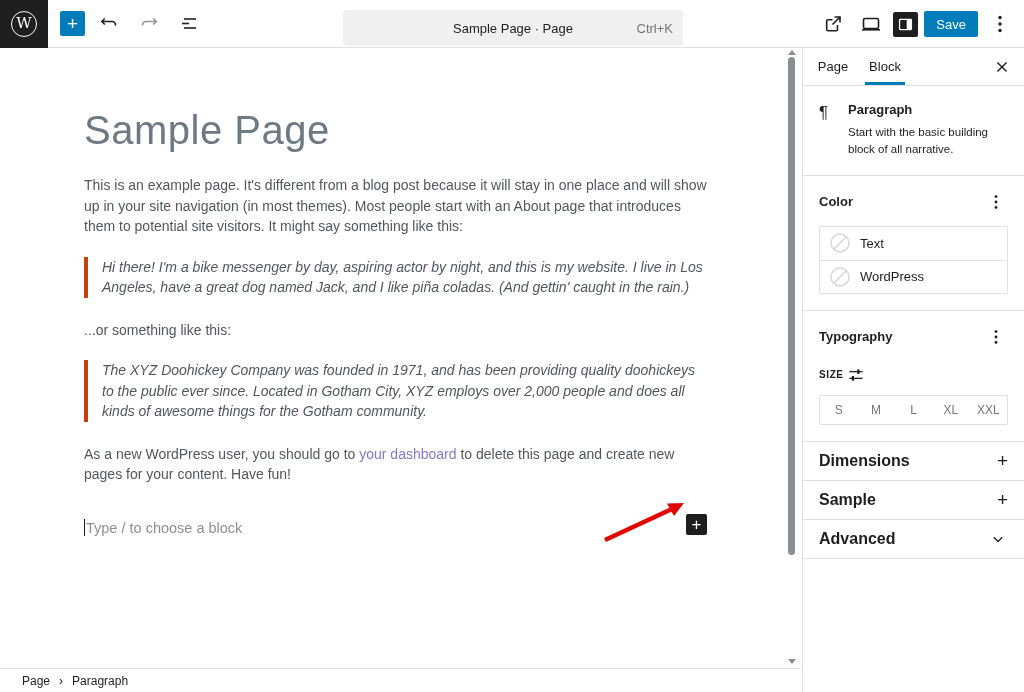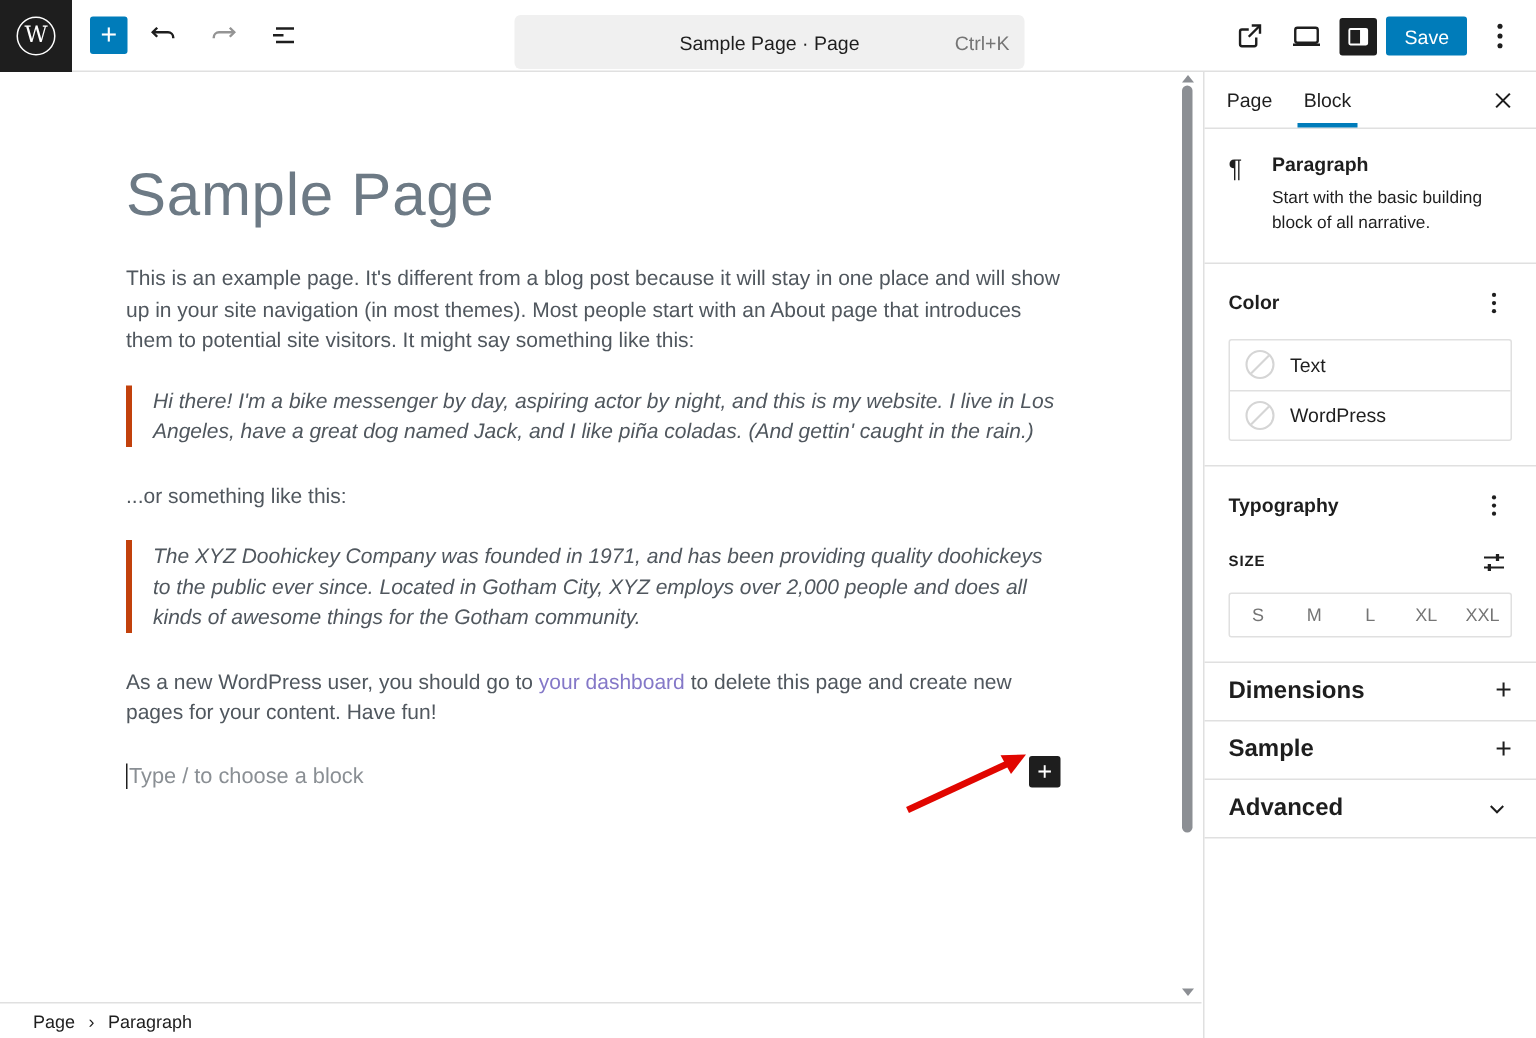--- a/index.html
+++ b/index.html
@@ -21,21 +21,21 @@
   .save-btn { height:26px; background:#007cba; color:#fff; border:none; border-radius:2px; font-size:13px; padding:0 12px; cursor:pointer; }
 
   
   .content-area { position:absolute; top:48px; left:0; width:801px; height:620px; background:#fff; overflow:hidden; }
   .canvas { padding:60px 0 0 84px; width:710px; }
   .post-title { font-size:40px; font-weight:300; color:#6d7a85; letter-spacing:0.5px; margin-bottom:22px; }
   .canvas p { font-size:14px; line-height:20.5px; color:#50575e; width:624px; margin-bottom:18px; }
   .canvas blockquote { border-left:4px solid #c2410c; padding-left:14px; margin:20px 0 22px 0; }
   .canvas blockquote p { font-style:italic; margin:0; width:604px; }
   .canvas a { color:#8478c8; text-decoration:none; cursor:pointer; }
-  .empty-block { position:relative; width:624px; margin-top:22px; height:22px; display:flex; align-items:center; }
+  .empty-block { position:relative; width:624px; margin-top:32px; height:22px; display:flex; align-items:center; }
   .caret { display:inline-block; width:1px; height:17px; background:#1e1e1e; margin-right:1px; }
   .placeholder { font-size:14.5px; color:#8a8f94; }
   .block-inserter { position:absolute; right:1px; top:-3px; width:21px; height:21px; background:#1e1e1e; color:#fff; border:none; border-radius:2px; font-size:17px; line-height:19px; text-align:center; cursor:pointer; }
   .annotation { position:absolute; left:0; top:0; width:801px; height:620px; pointer-events:none; z-index:5; }
 
   
   .scrollbar { position:absolute; top:0; right:3px; width:12px; height:620px; }
   .scroll-up { position:absolute; top:2px; left:2px; width:0; height:0; border-left:4px solid transparent; border-right:4px solid transparent; border-bottom:5px solid #8c8f94; cursor:pointer; }
   .scroll-thumb { position:absolute; top:9px; left:2px; width:7px; height:498px; background:#8c8f94; border-radius:4px; cursor:pointer; }
   .scroll-down { position:absolute; top:611px; left:2px; width:0; height:0; border-left:4px solid transparent; border-right:4px solid transparent; border-top:5px solid #8c8f94; cursor:pointer; }
@@ -56,21 +56,21 @@
   .sb-card .pilcrow { width:32px; font-size:17px; color:#1e1e1e; padding-top:1px; }
   .sb-card-title { font-size:13px; font-weight:600; margin-bottom:7px; }
   .sb-card-desc { font-size:11.5px; line-height:1.5; color:#1e1e1e; width:160px; }
   .sb-section { padding:14px 16px 16px 16px; border-bottom:1px solid #e0e0e0; }
   .sb-sec-head { display:flex; align-items:center; justify-content:space-between; }
   .sb-sec-title { font-size:13px; font-weight:600; }
   .color-box { margin-top:12px; border:1px solid #e0e0e0; border-radius:2px; }
   .color-row { display:flex; align-items:center; gap:10px; height:33px; padding:0 10px; cursor:pointer; }
   .color-row + .color-row { border-top:1px solid #e0e0e0; }
   .color-row .label { font-size:13px; }
-  .size-row { display:flex; align-items:center; justify-content:space-between; margin-top:14px; }
+  .size-row { display:flex; align-items:center; margin-top:14px; }
   .size-label { font-size:10px; font-weight:600; letter-spacing:0.6px; }
   .seg-box { margin-top:8px; border:1px solid #e0e0e0; border-radius:2px; height:30px; display:flex; }
   .seg-item { flex:1; display:flex; align-items:center; justify-content:center; font-size:12px; color:#757575; cursor:pointer; background:none; border:none; }
   .sb-panel { height:39px; padding:0 16px; display:flex; align-items:center; justify-content:space-between; border-bottom:1px solid #e0e0e0; cursor:pointer; }
   .sb-panel .plabel { font-size:16px; font-weight:600; }
   .sb-panel .plus-glyph { font-size:19px; font-weight:300; color:#1e1e1e; line-height:1; }
   svg { display:block; }
 </style>
 </head>
 <body>

